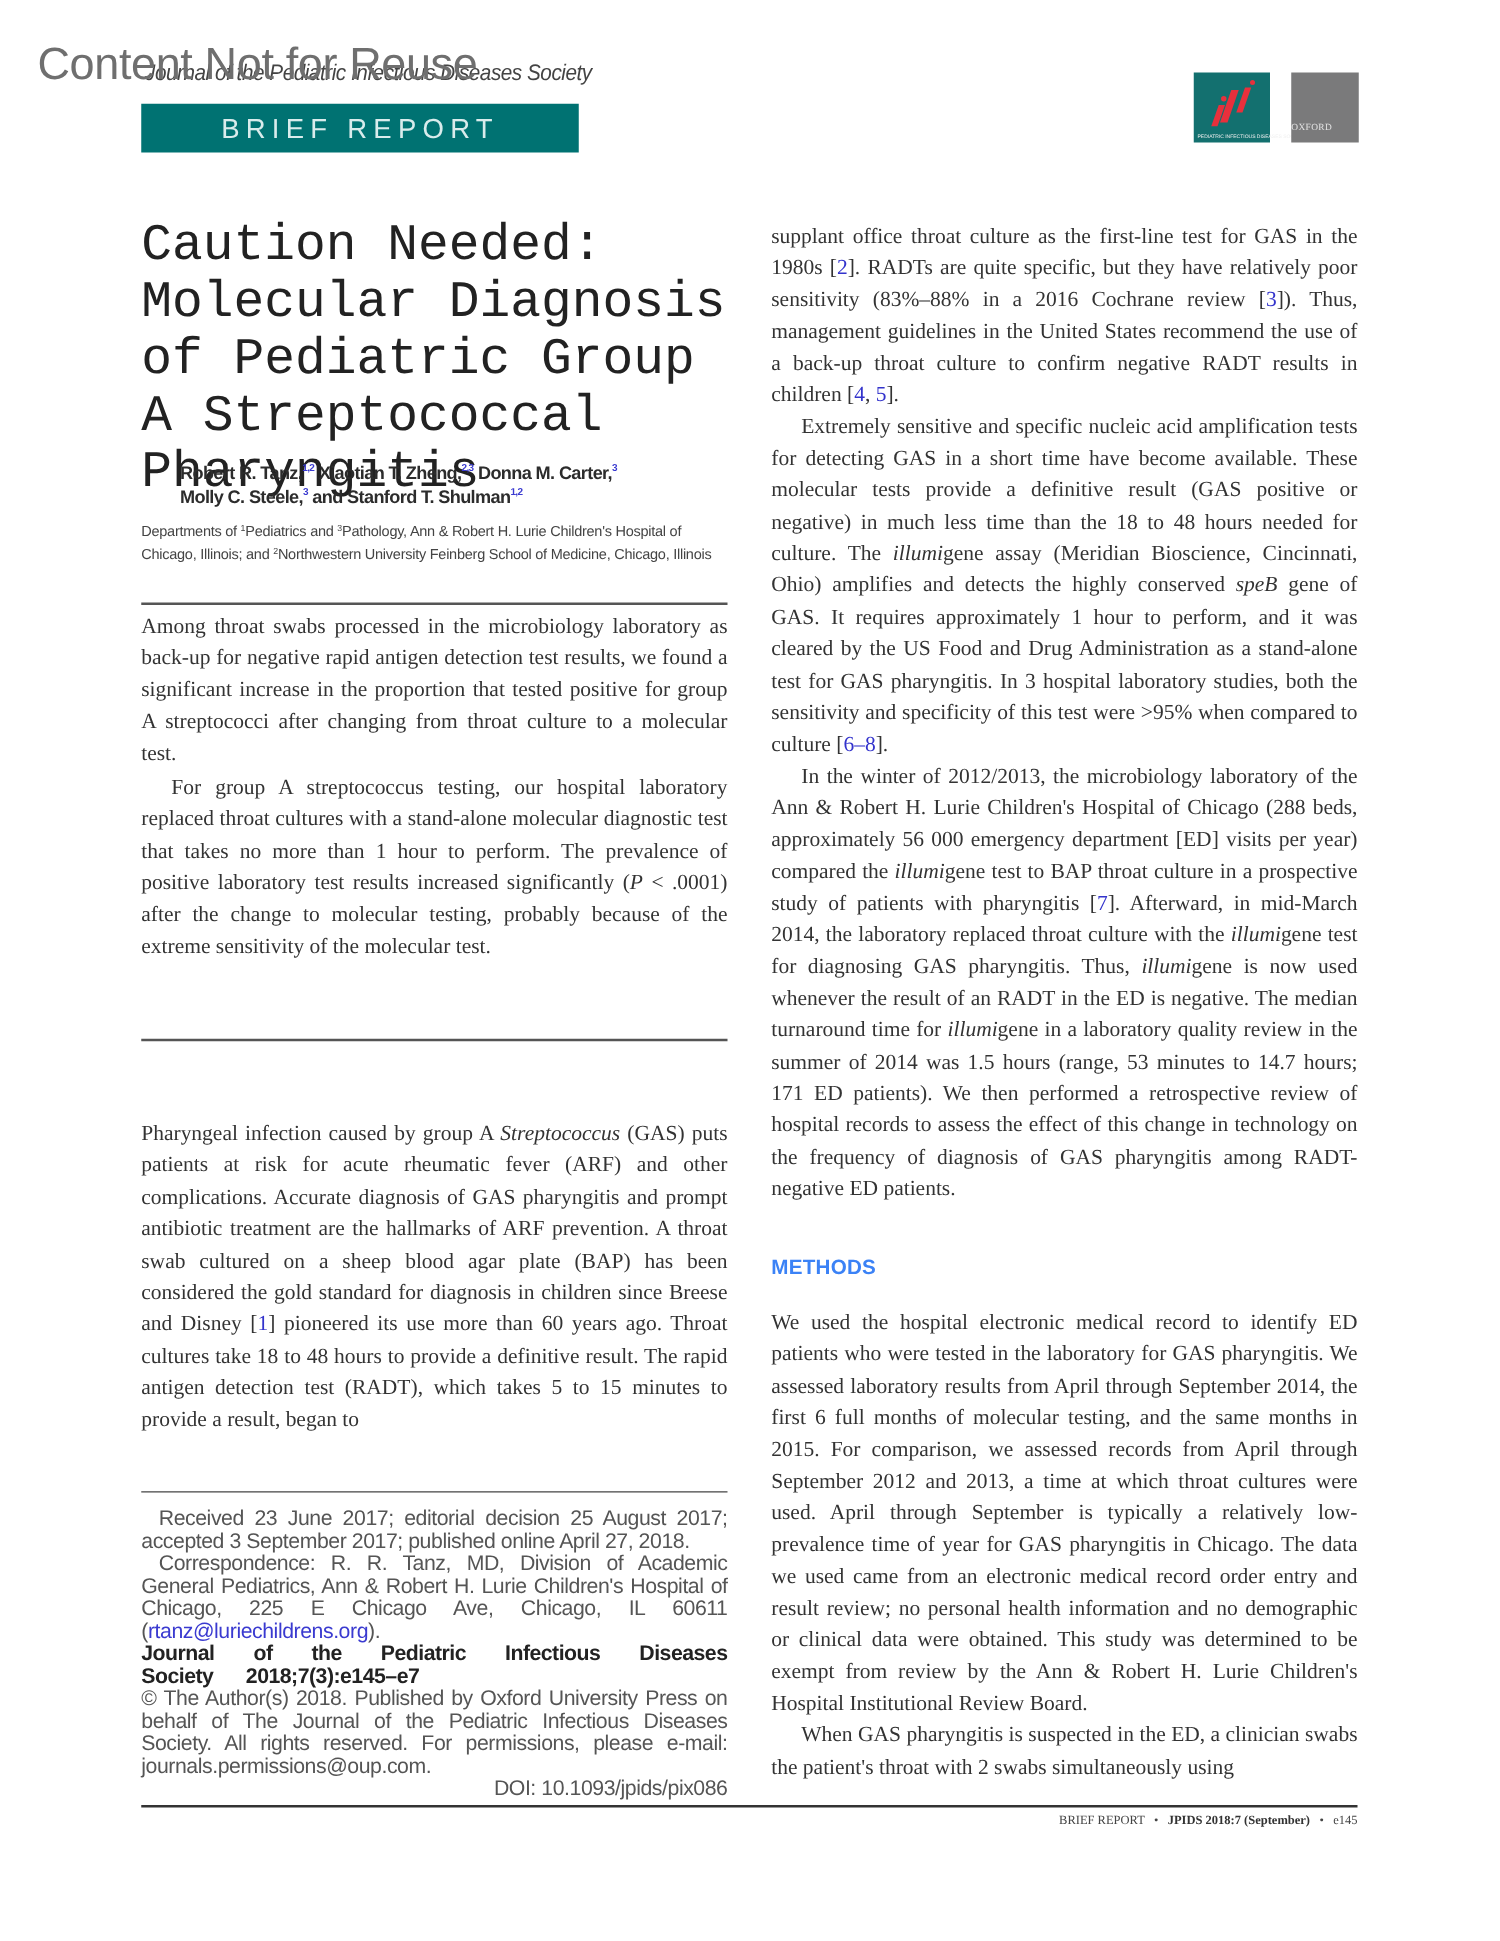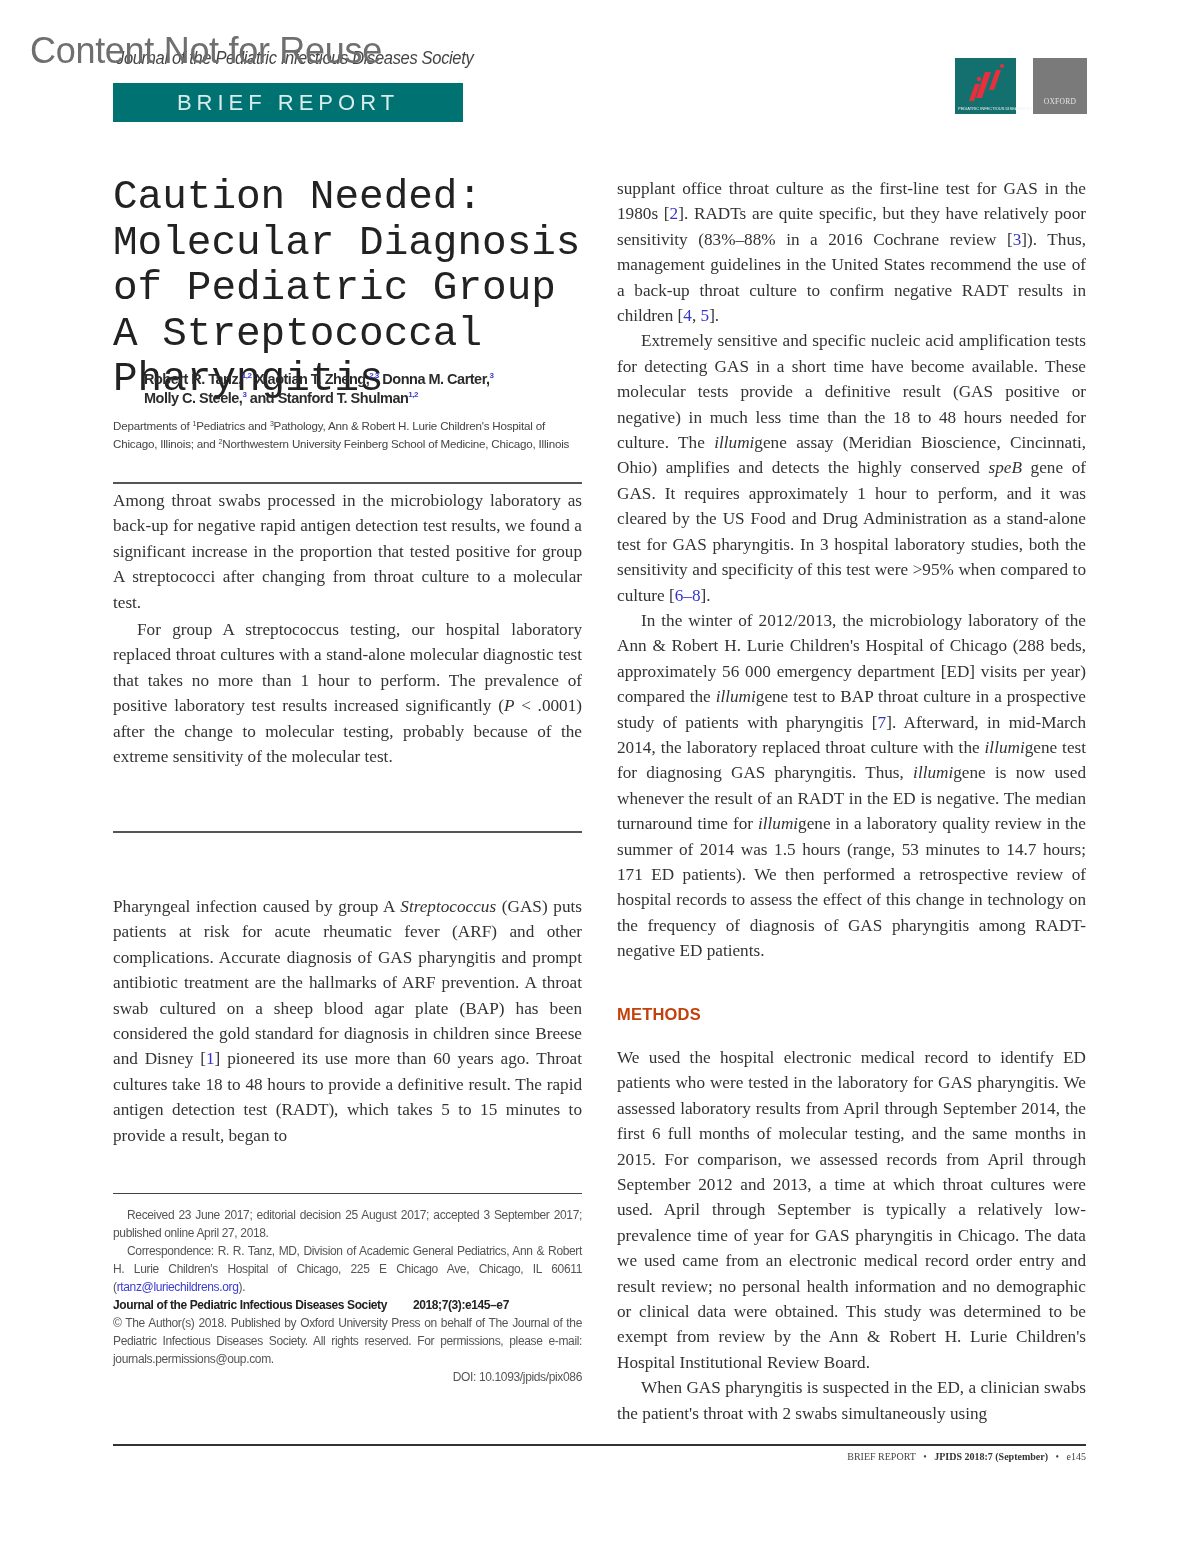--- a/index.html
+++ b/index.html
@@ -5,43 +5,43 @@
   html, body { margin:0; padding:0; background:#ffffff; }
   body { width:1200px; height:1553px; position:relative; overflow:hidden; color:#2a2a2a; }
   .serif { font-family: Liberation Mono, monospace; }
   .abs { position:absolute; }
 
   .watermark { left:30px; top:30px; font-size:36px; color:#6f6f6f; font-family:"Liberation Sans", sans-serif; z-index:2; letter-spacing:-0.3px; }
   .journal-name { left:116px; top:48px; font-size:18px; font-style:italic; color:#444; font-family:"Liberation Sans", sans-serif; letter-spacing:-0.4px; transform:scaleX(0.92); transform-origin:left; }
   .brief-banner { left:113px; top:83px; width:350px; height:39px; background:#007272; color:#d9ecec; font-family:"Liberation Sans", sans-serif; font-size:22px; letter-spacing:5px; display:flex; align-items:center; justify-content:center; }
   .pids-logo { left:955px; top:58px; width:61px; height:56px; background:#13706f; }
   .pids-logo .txt { position:absolute; left:3px; bottom:3px; font-size:4px; line-height:5px; color:#f0f0f0; font-family:"Liberation Sans", sans-serif; white-space:nowrap; }
-  .oxford-logo { left:1033px; top:58px; width:54px; height:56px; background:#7a7a7b; color:#e5e5e5; font-family:"Liberation Serif", serif; font-size:7.5px; display:flex; align-items:flex-end; justify-content:center; padding-bottom:0; box-sizing:border-box; }
+  .oxford-logo { left:1033px; top:58px; width:54px; height:56px; background:#7a7a7b; color:#e5e5e5; font-family:"Liberation Serif", serif; font-size:7.5px; display:flex; align-items:flex-end; padding-bottom:0; box-sizing:border-box; }
   .oxford-logo span { margin-bottom:8px; letter-spacing:0.3px; }
 
   .title { left:113px; top:175px; width:480px; font-size:41px; line-height:45.5px; color:#222; }
   .authors { left:113px; top:370px; width:480px; font-size:14.5px; line-height:19px; font-weight:bold; color:#2c2c2c; font-family:"Liberation Sans", sans-serif; letter-spacing:-0.5px;margin-left:31px; }
   .authors sup { color:#3a3ad0; font-size:8px; font-weight:bold; vertical-align:6px; line-height:0; }
   .affil { left:113px; top:417px; width:472px; font-size:11.6px; line-height:18px; color:#444; font-family:"Liberation Sans", sans-serif; letter-spacing:-0.2px; }
   .affil sup { font-size:7px; vertical-align:4px; line-height:0; }
 
   .rule { height:2px; background:#555; }
   .thin-rule { height:1px; background:#444; }
 
   .col { font-size:17.2px; line-height:25.4px; color:#333; text-align:justify; font-family:"Liberation Serif", "DejaVu Serif", serif; }
   .col p { margin:0; }
   .indent { text-indent:24px; }
   .ref { color:#3333cc; }
   .abstract { left:113px; top:488px; width:469px; }
   .body-left { left:113px; top:894px; width:469px; }
   .right-col { left:617px; top:176px; width:469px; }
 
-  .methods-h { font-family:"Liberation Sans", sans-serif; font-weight:bold; font-size:16.5px; color:#c2410c; letter-spacing:0.2px; margin:38px 0 18px 0; text-indent:0; }
+  .methods-h { font-family:"Liberation Sans", sans-serif; font-weight:bold; font-size:16.5px; color:#3b82f6; letter-spacing:0.2px; margin:38px 0 18px 0; text-indent:0; }
 
-  .footnotes { left:113px; top:1206px; width:469px; font-size:12px; line-height:18px; color:#555; font-family:"Liberation Sans", sans-serif; text-align:justify; letter-spacing:-0.35px; }
+  .footnotes { left:113px; top:1206px; width:469px; font-size:17px; line-height:18px; color:#555; font-family:"Liberation Sans", sans-serif; text-align:justify; letter-spacing:-0.35px; }
   .footnotes p { margin:0; }
   .footnotes .fn-indent { text-indent:14px; }
   .footnotes .jline { color:#222; font-weight:bold; letter-spacing:-0.4px; }
   .footnotes .jline .cite { margin-left:26px; }
   .footnotes a { color:#3a3ad0; text-decoration:none; }
 
   .footer { right:114px; top:1451px; font-size:10px; color:#444; font-family:"Liberation Serif", serif; white-space:nowrap; }
   .footer b { color:#333; }
 </style>
 </head>

